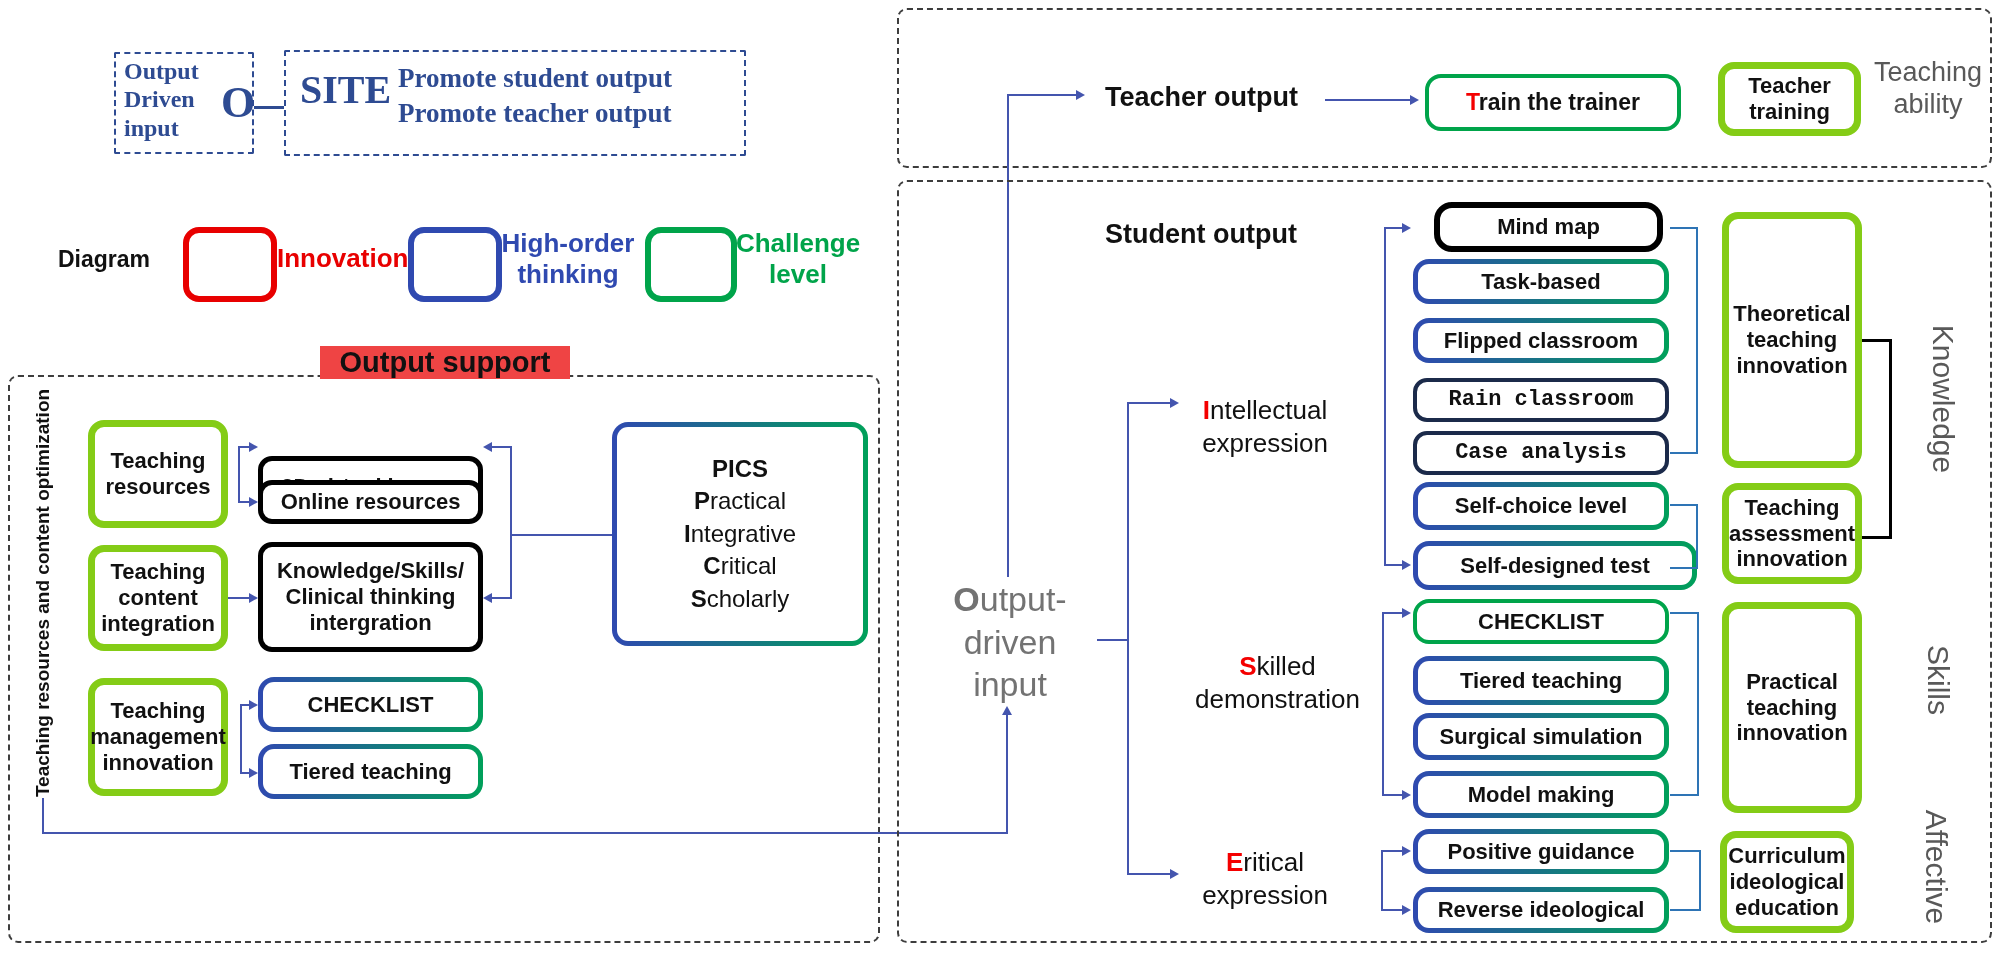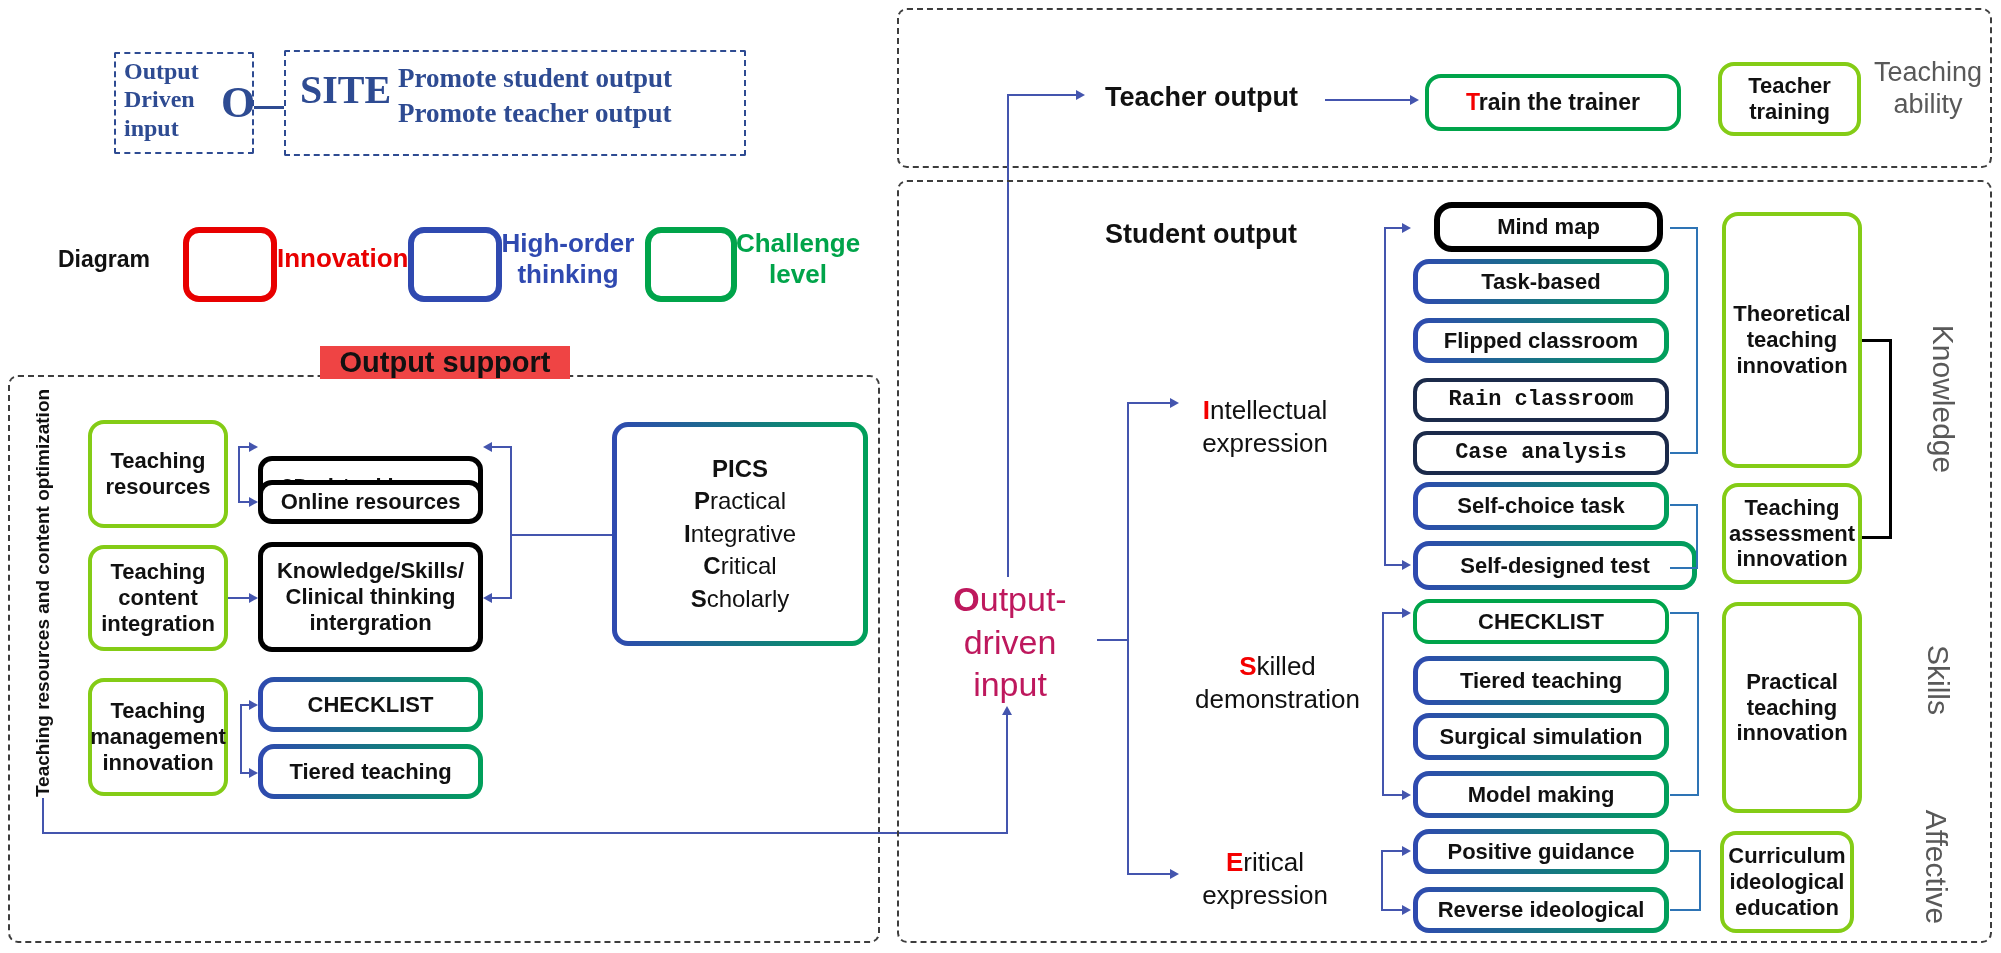--- a/index.html
+++ b/index.html
@@ -3,21 +3,21 @@
 <meta charset="utf-8">
 <style>
   html,body{margin:0;padding:0;background:#fff;}
   #canvas{position:relative;width:2001px;height:953px;background:#fff;overflow:hidden;
           font-family:"Liberation Sans",sans-serif;}
   .abs{position:absolute;}
   
   .box{position:absolute;box-sizing:border-box;display:flex;align-items:center;justify-content:center;
        text-align:center;background:#fff;font-weight:bold;color:#111;border-radius:14px;
        font-size:22px;line-height:1.18;padding:2px 6px;}
-  .b-red{border:4px solid #84cc16;border-radius:16px;}
+  .b-red{border:7px solid #84cc16;border-radius:16px;}
   .b-black{border:5px solid #000;}
   .b-black6{border:6px solid #000;border-radius:18px;}
   .b-navy{border:4px solid #1B2A4A;font-family:Liberation Mono, monospace;}
   .b-green{border:4px solid #00A44A;border-radius:16px;}
   .b-grad{border:5px solid transparent;border-radius:16px;
           background:linear-gradient(#fff,#fff) padding-box,
                      linear-gradient(90deg,#2F49B0,#00A05A) border-box;}
   
   .dash{position:absolute;box-sizing:border-box;border:2px dashed #3d3d3d;border-radius:10px;background:transparent;}
   .dashblue{position:absolute;box-sizing:border-box;border:2px dashed #2E4B92;border-radius:2px;}
@@ -138,21 +138,21 @@
   <div class="ar ar-r" style="left:1410px;top:95px;"></div>
   <div class="box b-green" style="left:1425px;top:74px;width:256px;height:57px;font-size:23px;">
     <span><span class="redletter">T</span><span>rain the trainer</span></span>
   </div>
   <div class="box b-red" style="left:1718px;top:62px;width:143px;height:74px;">Teacher training</div>
   <div class="t gray center" style="left:1864px;top:56px;width:128px;font-size:27px;line-height:1.2;">Teaching ability</div>
 
   <div class="dash" style="left:897px;top:180px;width:1095px;height:763px;"></div>
   <div class="t" style="left:1105px;top:219px;font-size:27px;font-weight:bold;">Student output</div>
 
-  <div class="t center" style="left:935px;top:578px;width:150px;font-size:34px;line-height:1.25;color:#be185d;">
+  <div class="t center" style="left:935px;top:578px;width:150px;font-size:34px;line-height:1.25;color:#737373;">
     <div><b>O</b><span>utput-</span></div>
     <div>driven</div>
     <div>input</div>
   </div>
 
   <div class="hl" style="left:1097px;top:639px;width:32px;"></div>
   <div class="vl" style="left:1127px;top:402px;height:473px;"></div>
   <div class="hl" style="left:1127px;top:402px;width:44px;"></div>
   <div class="ar ar-r" style="left:1170px;top:398px;"></div>
   <div class="hl" style="left:1127px;top:873px;width:44px;"></div>
@@ -169,21 +169,21 @@
   <div class="t center" style="left:1190px;top:846px;width:150px;font-size:26px;line-height:1.25;">
     <div><span class="redletter">E</span><span>ritical</span></div>
     <div>expression</div>
   </div>
 
   <div class="box b-black6" style="left:1413px;top:202px;width:229px;height:50px;margin-left:21px;">Mind map</div>
   <div class="box b-grad" style="left:1413px;top:259px;width:256px;height:45px;">Task-based</div>
   <div class="box b-grad" style="left:1413px;top:318px;width:256px;height:45px;">Flipped classroom</div>
   <div class="box b-navy" style="left:1413px;top:378px;width:256px;height:44px;">Rain classroom</div>
   <div class="box b-navy" style="left:1413px;top:431px;width:256px;height:44px;">Case analysis</div>
-  <div class="box b-grad" style="left:1413px;top:482px;width:256px;height:48px;">Self-choice task</div>
+  <div class="box b-grad" style="left:1413px;top:482px;width:256px;height:48px;">Self-choice level</div>
   <div class="box b-grad" style="left:1413px;top:541px;width:284px;height:49px;">Self-designed test</div>
   <div class="box b-green" style="left:1413px;top:599px;width:256px;height:45px;">CHECKLIST</div>
   <div class="box b-grad" style="left:1413px;top:656px;width:256px;height:49px;">Tiered teaching</div>
   <div class="box b-grad" style="left:1413px;top:771px;width:256px;height:47px;">Model making</div>
   <div class="box b-grad" style="left:1413px;top:713px;width:256px;height:47px;">Surgical simulation</div>
   <div class="box b-grad" style="left:1413px;top:829px;width:256px;height:45px;">Positive guidance</div>
   <div class="box b-grad" style="left:1413px;top:887px;width:256px;height:46px;">Reverse ideological</div>
 
   <div class="vl" style="left:1384px;top:227px;height:338px;"></div>
   <div class="hl" style="left:1384px;top:227px;width:18px;"></div>

